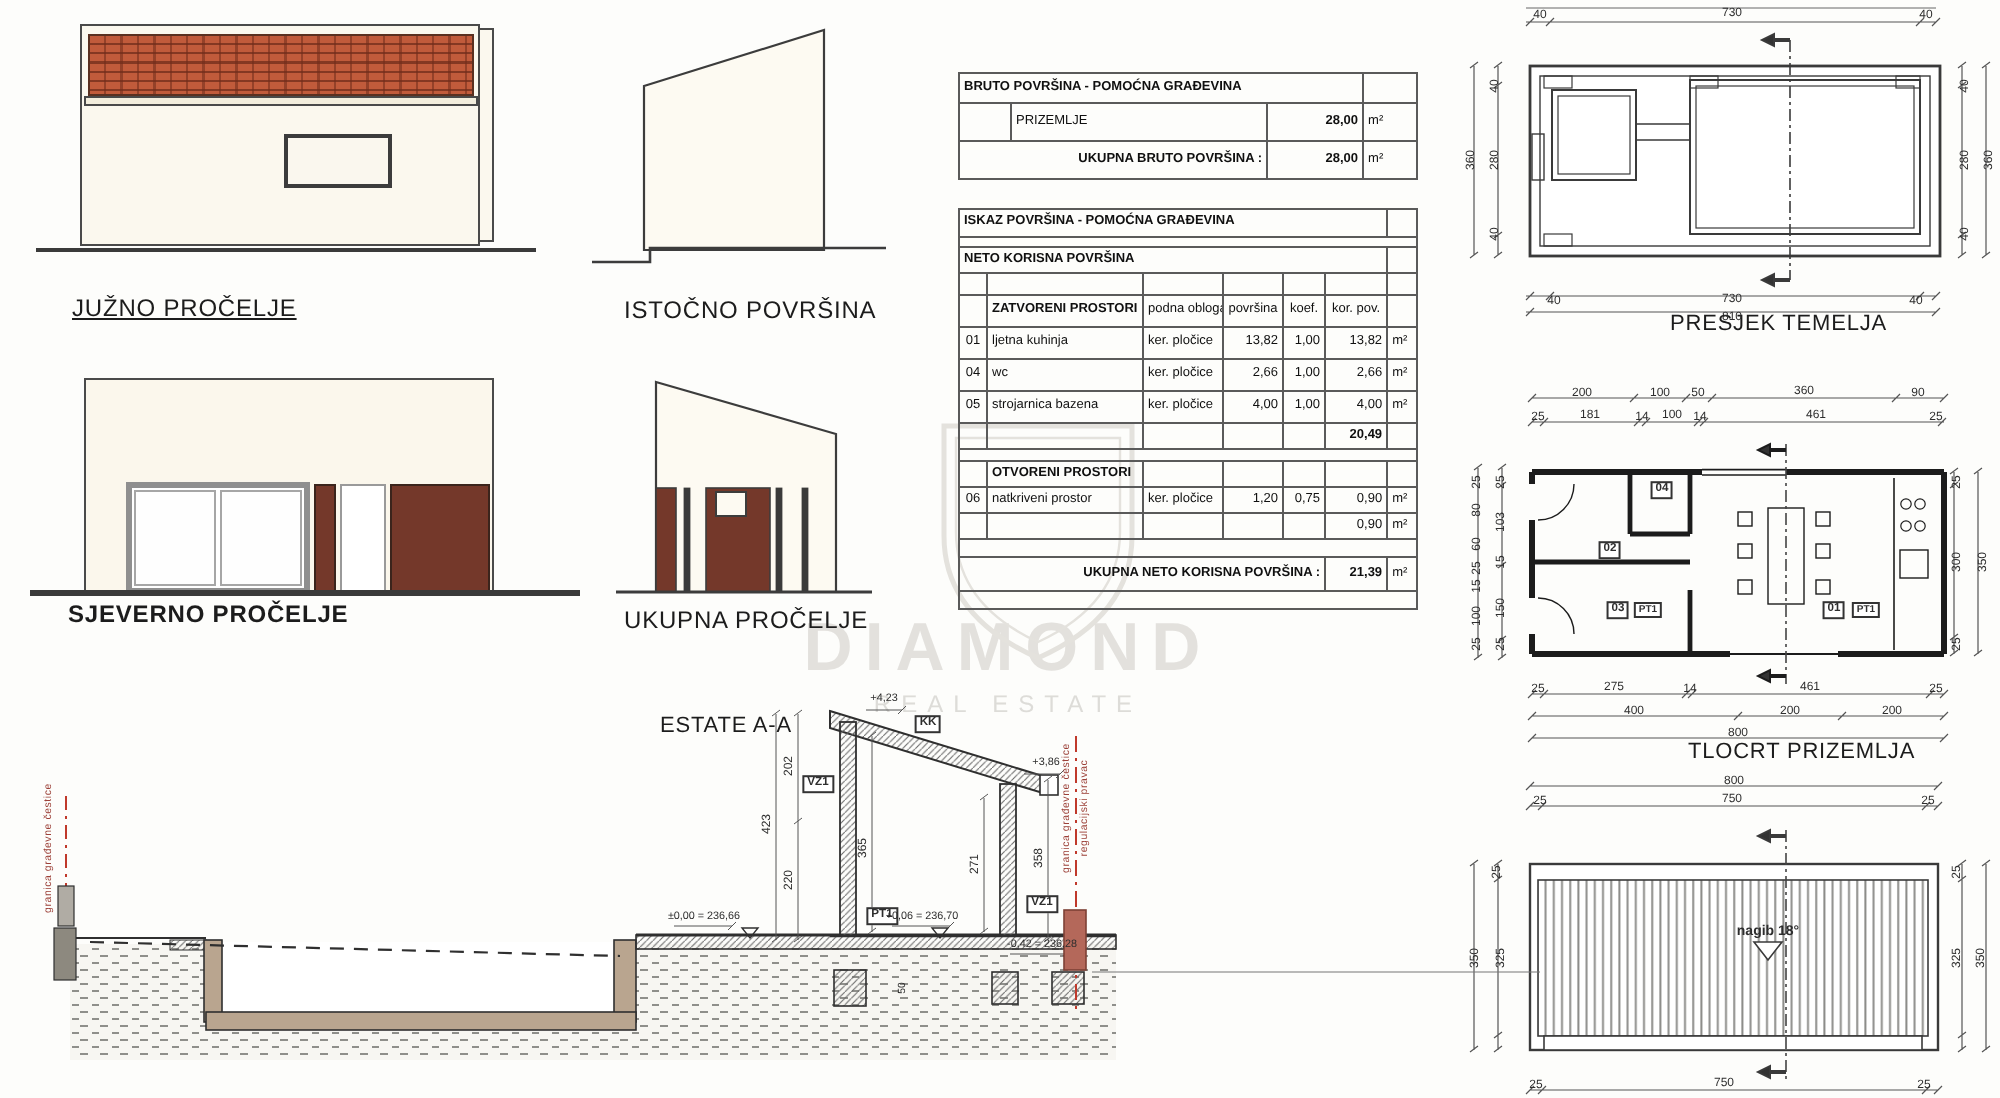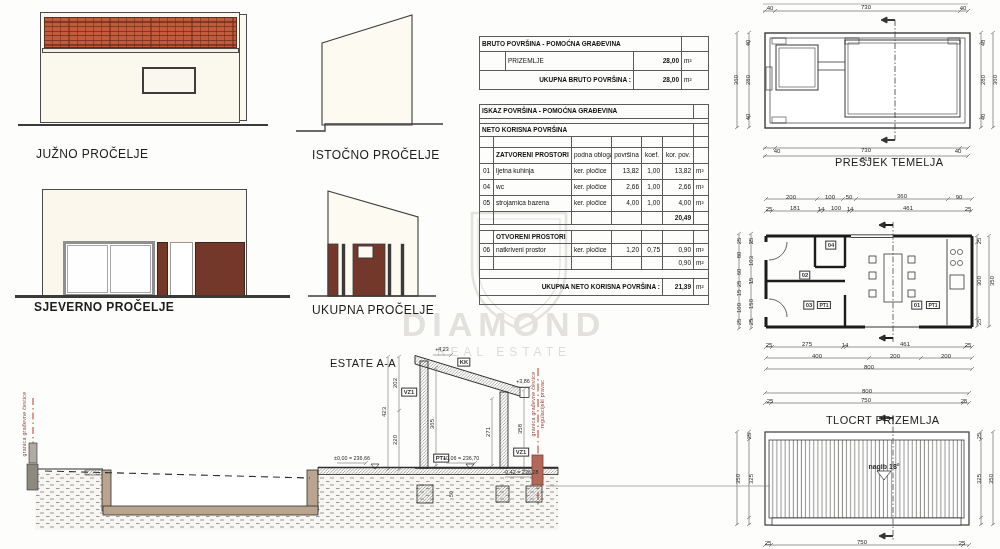--- a/index.html
+++ b/index.html
@@ -406,27 +406,27 @@
           <td colspan="5" class="tr b">UKUPNA NETO KORISNA POVRŠINA :</td>
           <td class="num b">21,39</td>
           <td class="unit">m²</td>
         </tr>
     <tr class="h8">
           <td colspan="7"></td>
         </tr>
   </tbody>
     </table>
 
-  <div class="lab" style="left:36px;top:147px;">JUŽNO PROČELJE</div>
-  <div class="lab" style="left:312px;top:148px;">ISTOČNO PROČELJE</div>
+  <div class="lab" style="left:36px;top:147px;text-decoration:underline;">JUŽNO PROČELJE</div>
+  <div class="lab" style="left:312px;top:148px;">ISTOČNO POVRŠINA</div>
   <div class="lab" style="left:34px;top:300px;font-weight:bold;">SJEVERNO PROČELJE</div>
   <div class="lab" style="left:312px;top:303px;">UKUPNA PROČELJE</div>
   <div class="lab s" style="left:330px;top:357px;">ESTATE A-A</div>
   <div class="lab s" style="left:835px;top:156px;">PRESJEK TEMELJA</div>
-  <div class="lab s" style="left:826px;top:370px;margin-top:44px;">TLOCRT PRIZEMLJA</div>
+  <div class="lab s" style="left:844px;top:370px;">TLOCRT PRIZEMLJA</div>
 
   <div id="anns">
       <span class="ann" style="left: 770px; top: 8px;">40</span>
       <span class="ann" style="left: 866px; top: 7px;">730</span>
       <span class="ann" style="left: 963px; top: 8px;">40</span>
       <span class="ann rot" style="left: 748px; top: 43px;">40</span>
       <span class="ann rot" style="left: 748px; top: 80px;">280</span>
       <span class="ann rot" style="left: 748px; top: 117px;">40</span>
       <span class="ann rot" style="left: 736px; top: 80px;">360</span>
       <span class="ann rot" style="left: 983px; top: 43px;">40</span>

